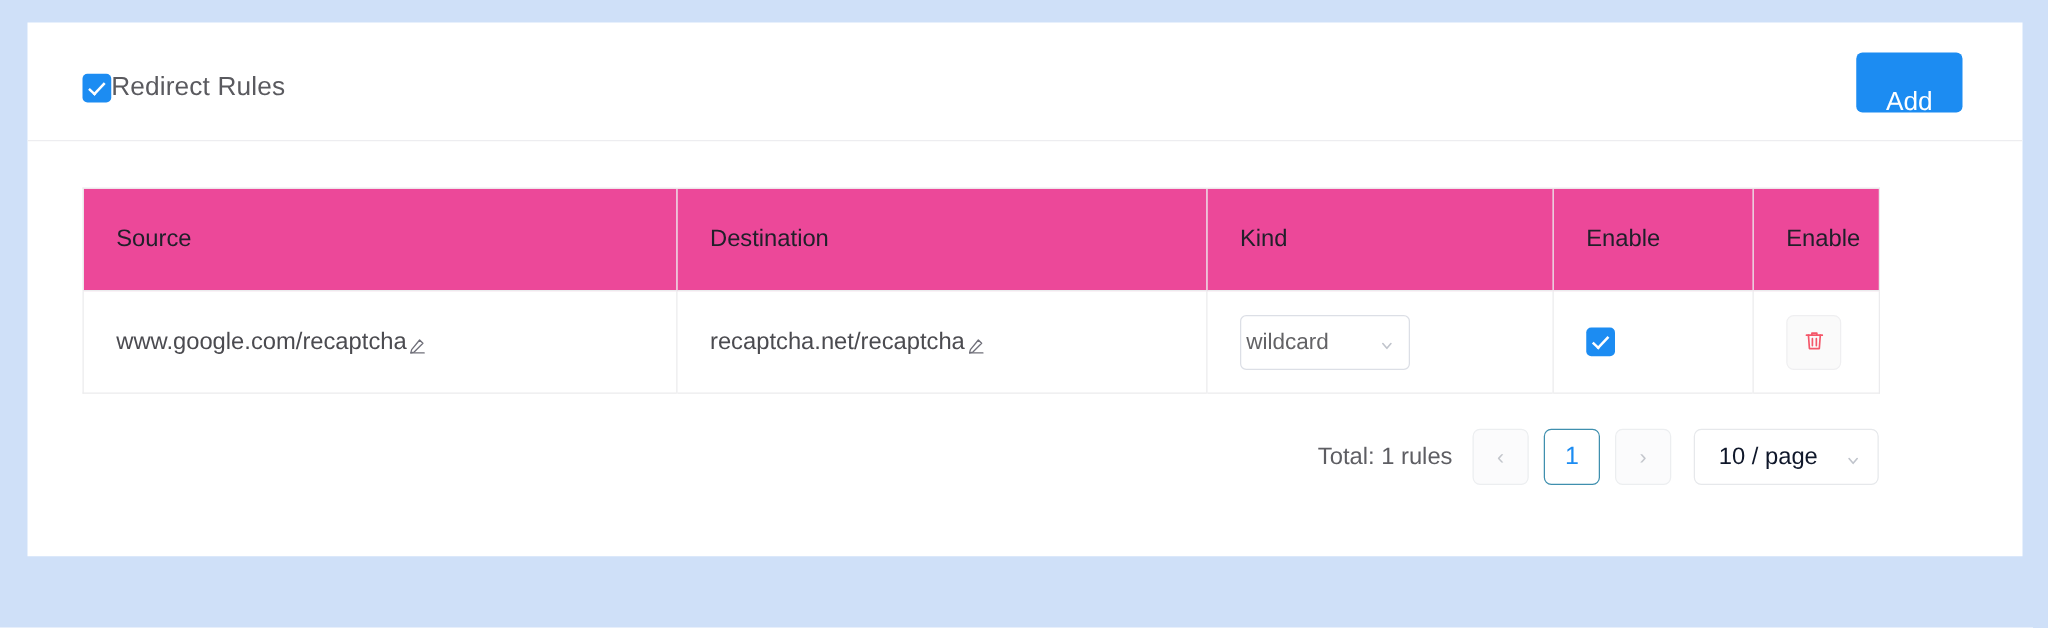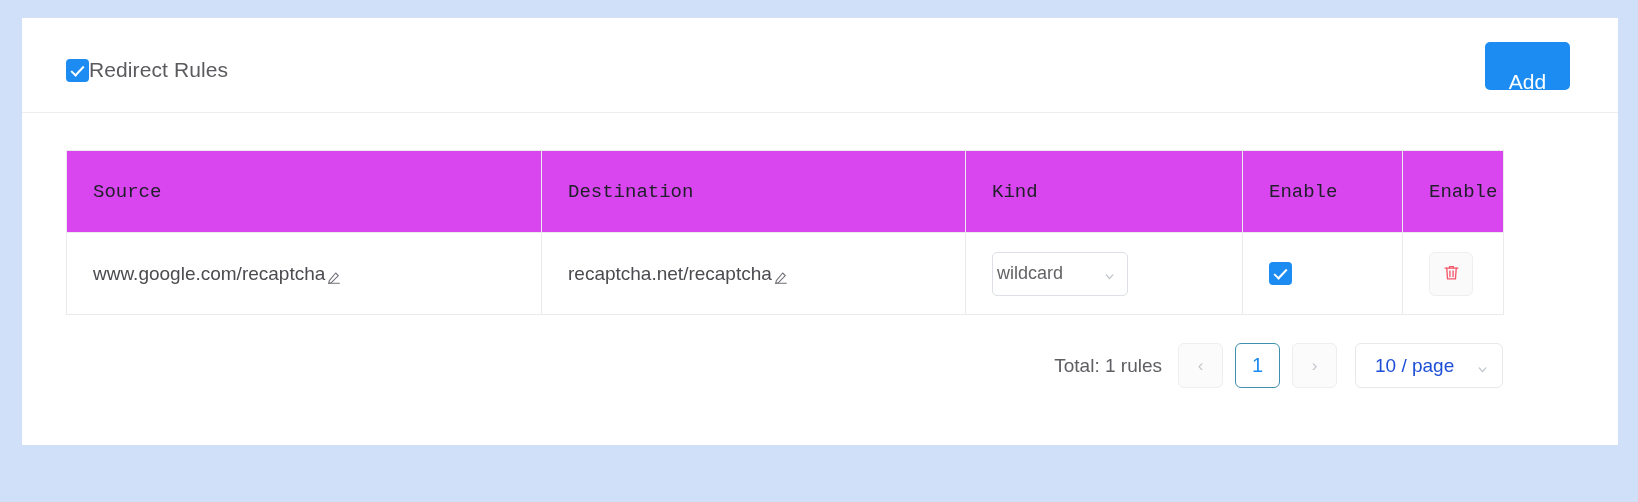--- a/index.html
+++ b/index.html
@@ -106,26 +106,25 @@
     border-right: 1px solid #ebebed;
     text-align: left;
     padding: 0 26px;
     box-sizing: border-box;
     vertical-align: middle;
   }
   table.rules th:last-child,
   table.rules td:last-child { border-right: none; }
   table.rules thead th {
     height: 82px;
-    background: #d946ef;
+    background: #ec4899;
     border-bottom: 1px solid #ebebed;
     font-weight: normal;
     font-size: 19px;
     color: #20202a;
-    font-family: Liberation Mono, monospace;
   }
   table.rules tbody td {
     height: 82px;
     background: #ffffff;
     font-size: 19px;
     color: #4b4b50;
   }
 
   .col-source      { width: 475px; }
   .col-destination { width: 424px; }
@@ -248,21 +247,21 @@
     height: 45px;
     border: 1px solid #e6e8eb;
     border-radius: 6px;
     background: #ffffff;
     display: flex;
     align-items: center;
     justify-content: space-between;
     padding: 0 13px 0 19px;
     box-sizing: border-box;
     font-size: 19px;
-    color: #1d4ed8;
+    color: #0f172a;
     cursor: pointer;
     margin-left: 6px;
   }
 
   
   .watermark {
     position: absolute;
     right: 26px;
     bottom: 48px;
     font-size: 46px;

